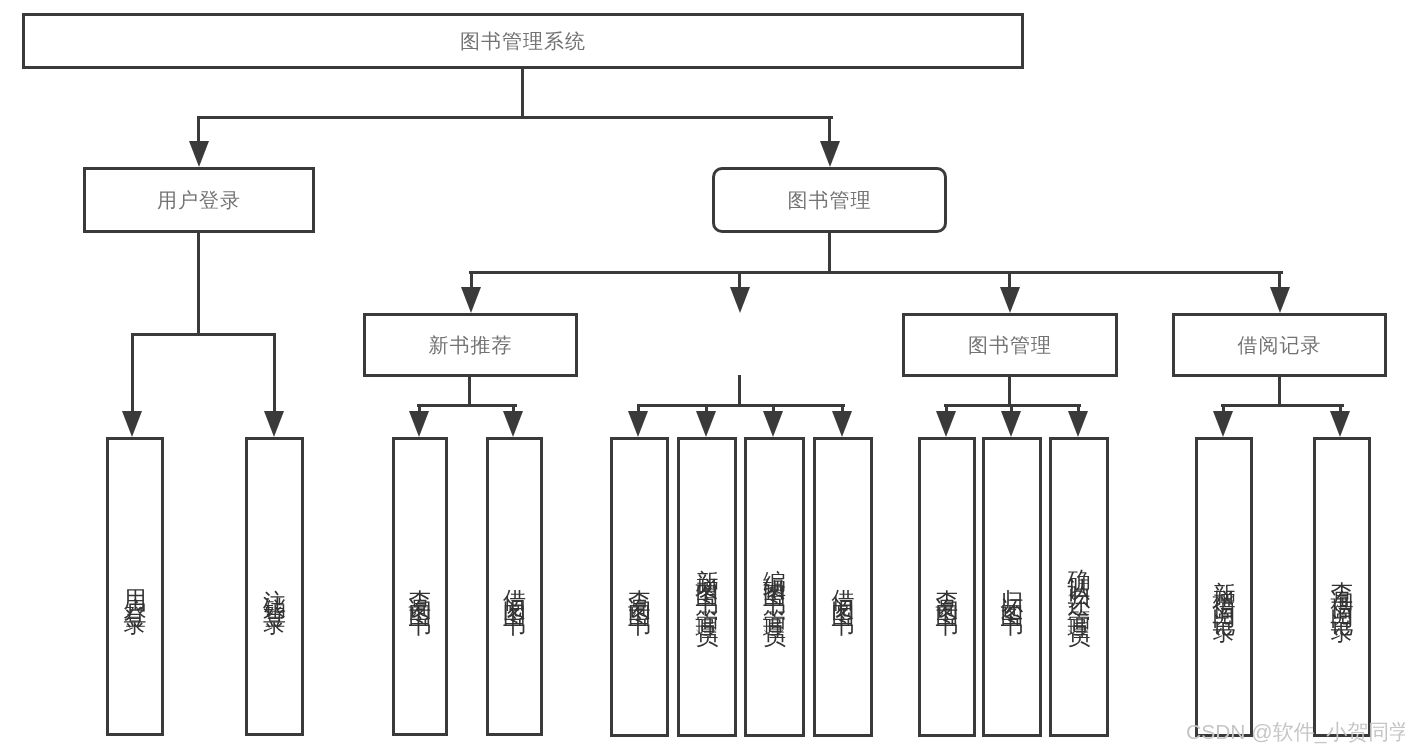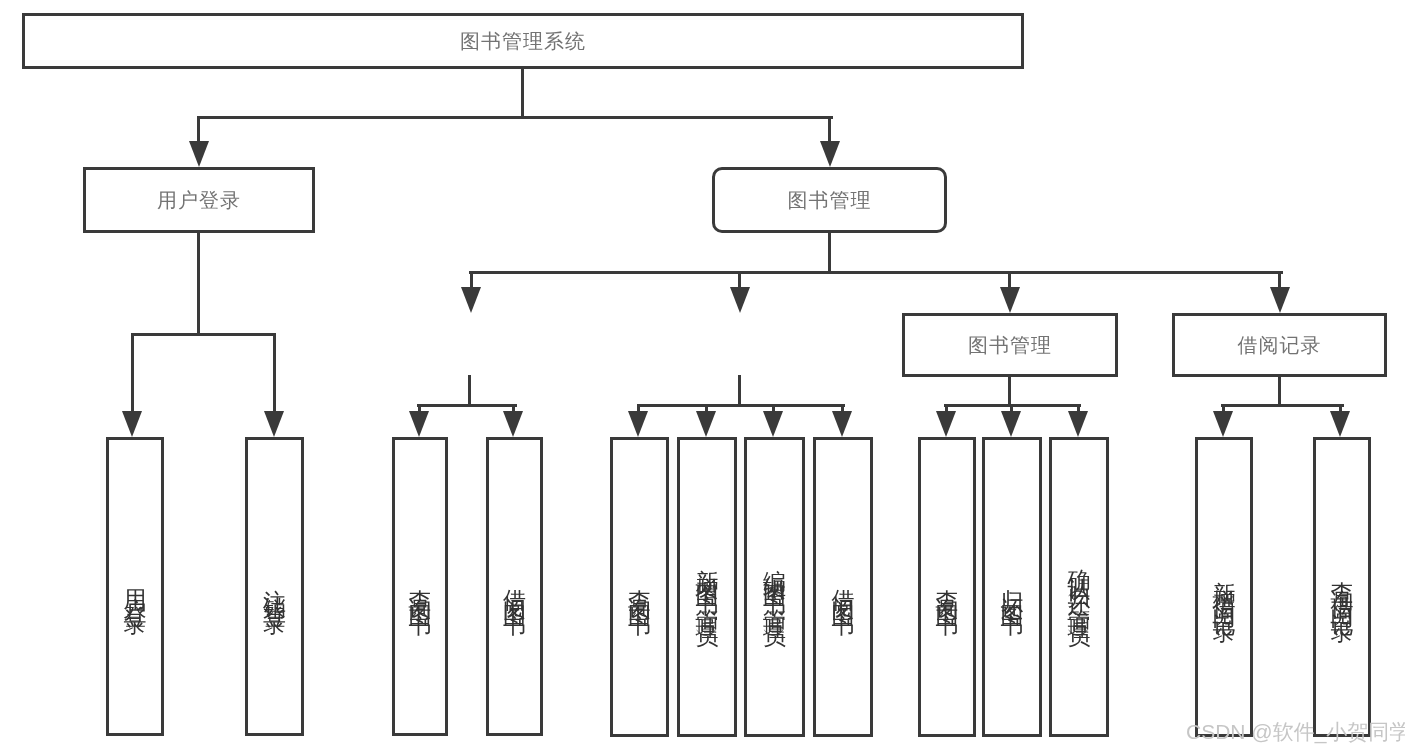--- a/index.html
+++ b/index.html
@@ -61,20 +61,21 @@
   <div class="hl" style="left:469px;top:271px;width:814px;"></div>
   <div class="vl" style="left:470px;top:271px;height:18px;"></div>
   <div class="arr" style="left:461px;top:287px;"></div>
   <div class="vl" style="left:738px;top:271px;height:18px;"></div>
   <div class="arr" style="left:730px;top:287px;"></div>
   <div class="vl" style="left:1008px;top:271px;height:18px;"></div>
   <div class="arr" style="left:1000px;top:287px;"></div>
   <div class="vl" style="left:1278px;top:271px;height:18px;"></div>
   <div class="arr" style="left:1270px;top:287px;"></div>
 
+  <div class="box" style="left:363px;top:313px;width:215px;height:64px;">新书推荐</div>
   <div class="box" style="left:902px;top:313px;width:216px;height:64px;">图书管理</div>
   <div class="box" style="left:1172px;top:313px;width:215px;height:64px;">借阅记录</div>
 
   <div class="vl" style="left:468px;top:375px;height:32px;"></div>
   <div class="hl" style="left:417px;top:404px;width:100px;"></div>
   <div class="vl" style="left:418px;top:404px;height:12px;"></div>
   <div class="arr" style="left:409px;top:411px;"></div>
   <div class="vl" style="left:512px;top:404px;height:12px;"></div>
   <div class="arr" style="left:503px;top:411px;"></div>
 

